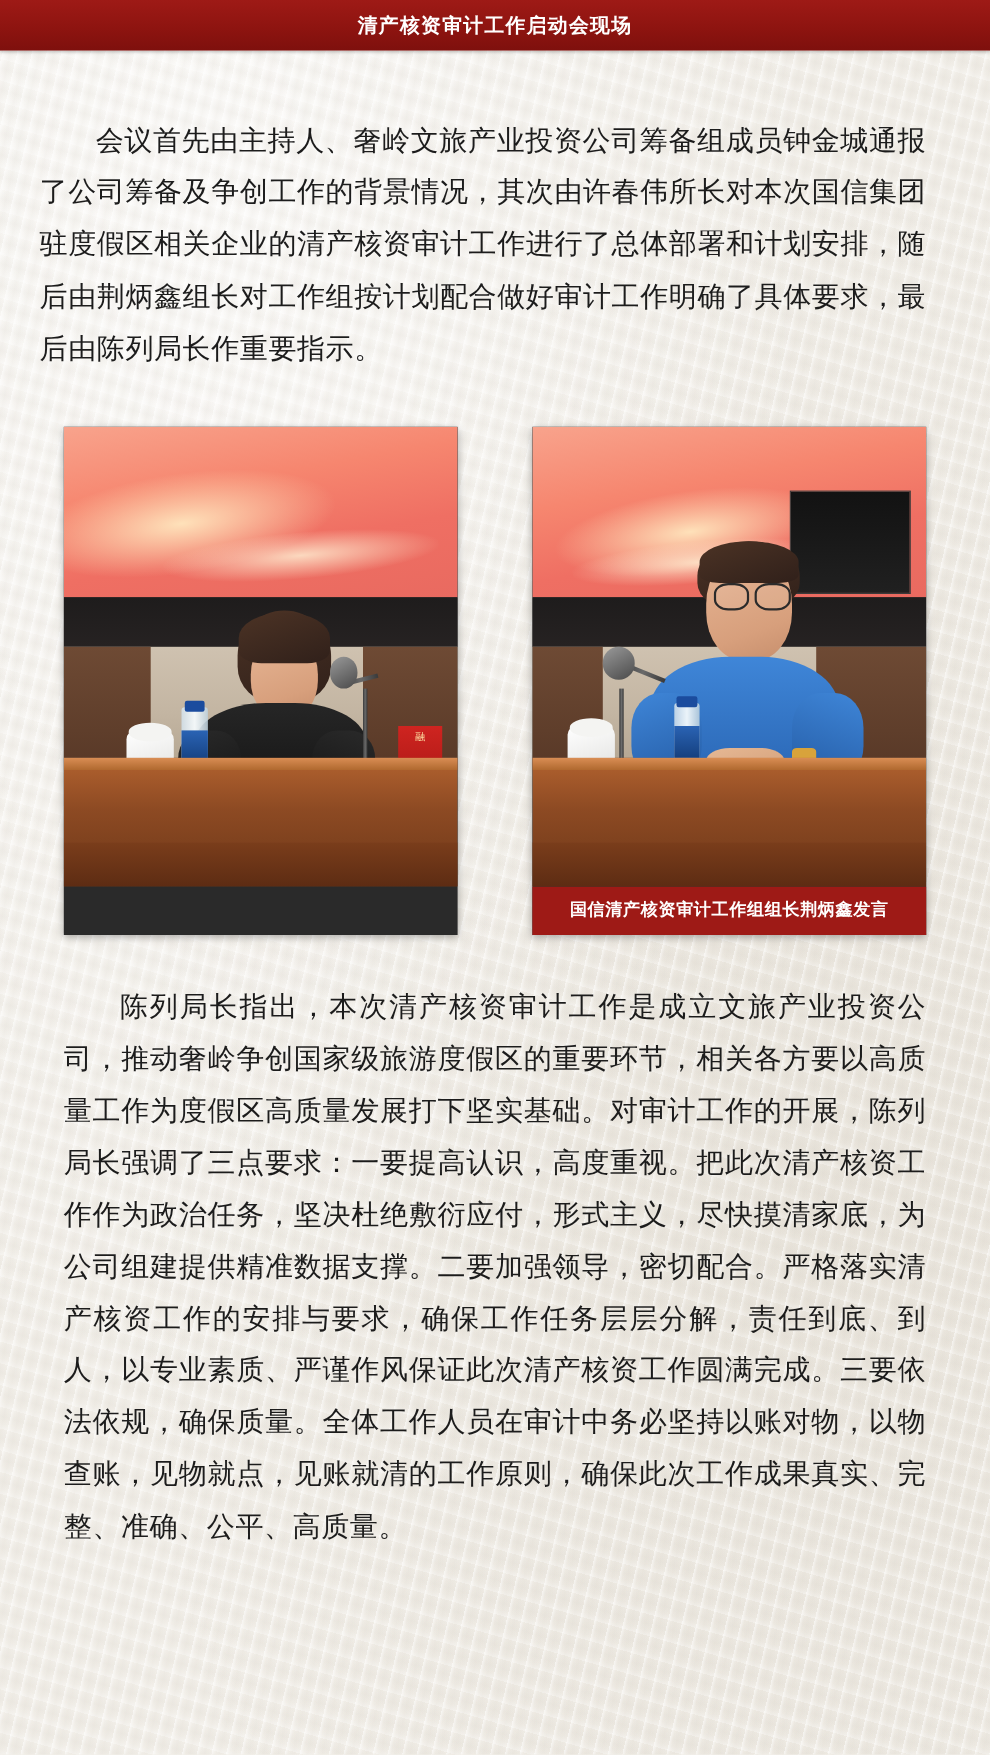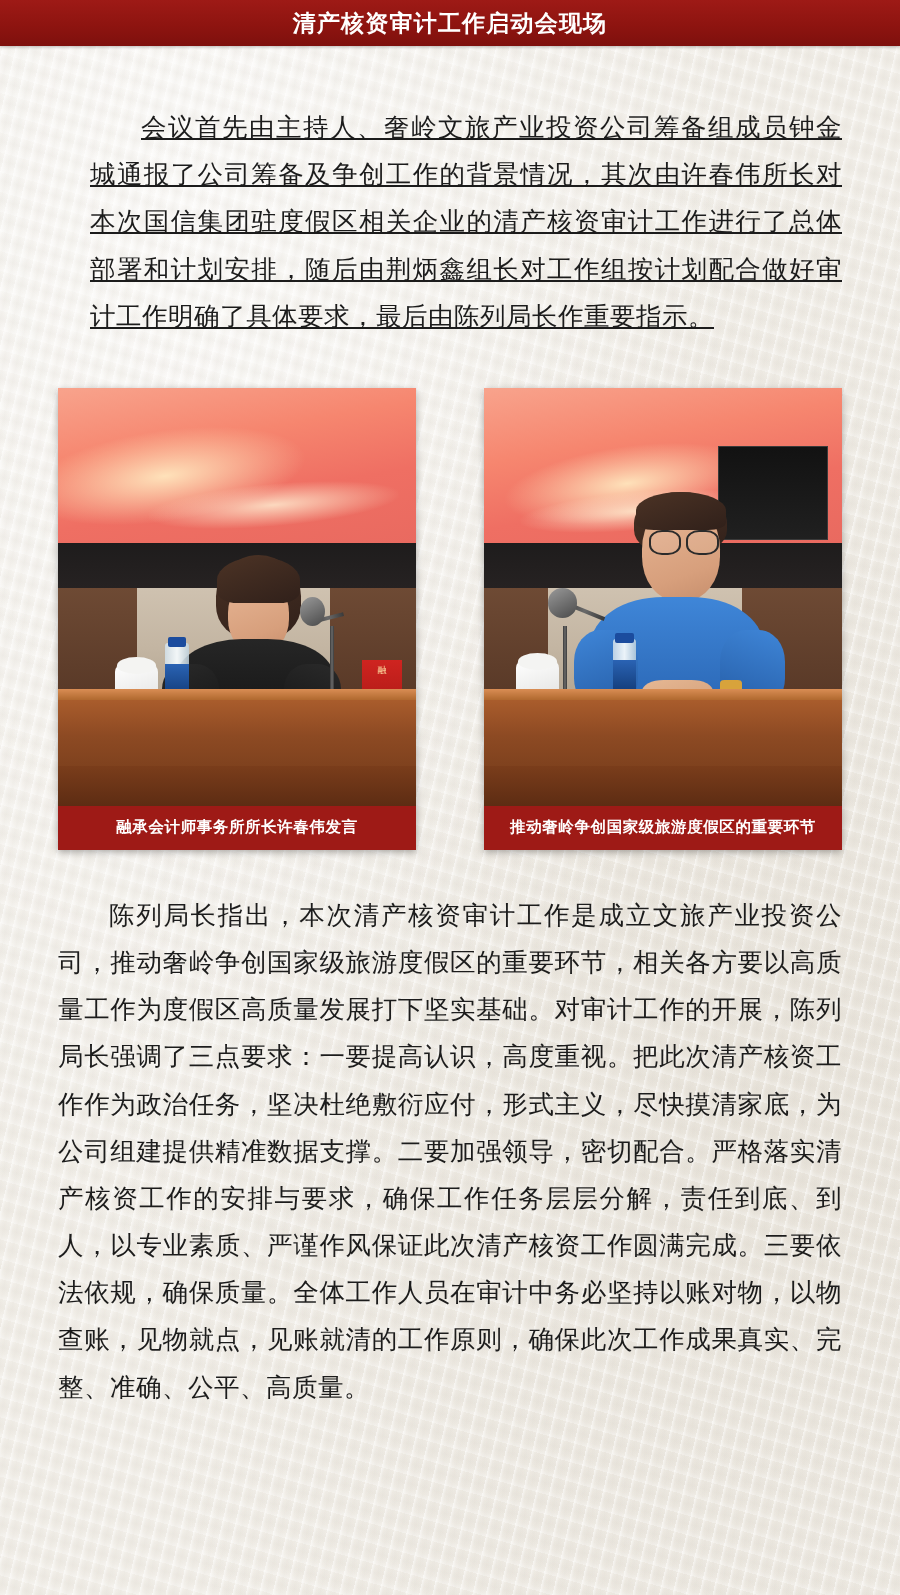--- a/index.html
+++ b/index.html
@@ -35,40 +35,39 @@
   .banner {
     height: 46px;
     background: linear-gradient(180deg, #9e1a16 0%, #8e1410 55%, #7e100d 100%);
     display: flex;
     align-items: center;
     justify-content: center;
     box-shadow: 0 1px 3px rgba(0,0,0,0.25);
   }
   .banner-title {
     color: #ffffff;
-    font-size: 23px;
+    font-size: 18px;
     font-weight: bold;
     letter-spacing: 1.2px;
     font-family: "Liberation Sans", sans-serif;
   }
 
   
   .para {
     font-size: 25.5px;
     line-height: 1.85;
     color: #1c1c1c;
     text-align: justify;
     text-justify: inter-ideograph;
     font-family: "Liberation Serif", serif;
     letter-spacing: 0.5px;
   }
   .para-1 {
-    margin: 58px 58px 0 90px;
+    margin: 58px 58px 0 36px;
     text-indent: 2em;
-    text-decoration: underline;
   }
   .para-2 {
     margin: 44px 58px 0 58px;
     text-indent: 2em;
     font-family: Liberation Mono, monospace;
   }
 
   
   .photo-row {
     display: flex;
@@ -249,21 +248,20 @@
           <div class="paper" style="left:34%; top:78%; width:32%; height:7%; transform:rotate(-2deg);"></div>
           <div class="phone" style="left:76%; top:77%; width:13%; height:4%;"></div>
           <div class="redcard" style="left:85%; top:65%; width:11%; height:13%; padding-top:4px;">融</div>
 
           <div class="table">
               <div class="table-edge"></div>
               <div class="table-front"></div>
             </div>
         </div>
       </div>
-      <div class="caption">融承会计师事务所所长许春伟发言</div>
     </div>
 
     <div class="photo-card">
       <div class="photo-frame">
         <div class="scene">
           <div class="screen"></div>
           <div class="screen-glow" style="left:5%; top:14%; width:70%; height:18%;"></div>
           <div class="screen-glow2" style="left:10%; top:25%; width:65%; height:9%;"></div>
           <div class="wall-dark"></div>
           <div class="tv" style="right:4%; top:14%; width:30%; height:22%;"></div>
@@ -293,20 +291,20 @@
           <div class="cup-lid" style="left:9.5%; top:63.5%; width:11%; height:4%;"></div>
           <div class="paper" style="left:60%; top:76%; width:32%; height:7%; transform:rotate(1deg);"></div>
           <div class="paper" style="left:46%; top:79%; width:18%; height:5%; transform:rotate(-1deg);"></div>
 
           <div class="table">
               <div class="table-edge"></div>
               <div class="table-front"></div>
             </div>
         </div>
       </div>
-      <div class="caption">推动奢岭争创国家级旅游度假区的重要环节</div>
+      <div class="caption">国信清产核资审计工作组组长荆炳鑫发言</div>
     </div>
 
   </div>
 
   <div class="para para-2">陈列局长指出，本次清产核资审计工作是成立文旅产业投资公司，推动奢岭争创国家级旅游度假区的重要环节，相关各方要以高质量工作为度假区高质量发展打下坚实基础。对审计工作的开展，陈列局长强调了三点要求：一要提高认识，高度重视。把此次清产核资工作作为政治任务，坚决杜绝敷衍应付，形式主义，尽快摸清家底，为公司组建提供精准数据支撑。二要加强领导，密切配合。严格落实清产核资工作的安排与要求，确保工作任务层层分解，责任到底、到人，以专业素质、严谨作风保证此次清产核资工作圆满完成。三要依法依规，确保质量。全体工作人员在审计中务必坚持以账对物，以物查账，见物就点，见账就清的工作原则，确保此次工作成果真实、完整、准确、公平、高质量。</div>
 
 </div>
 
 </body></html>

